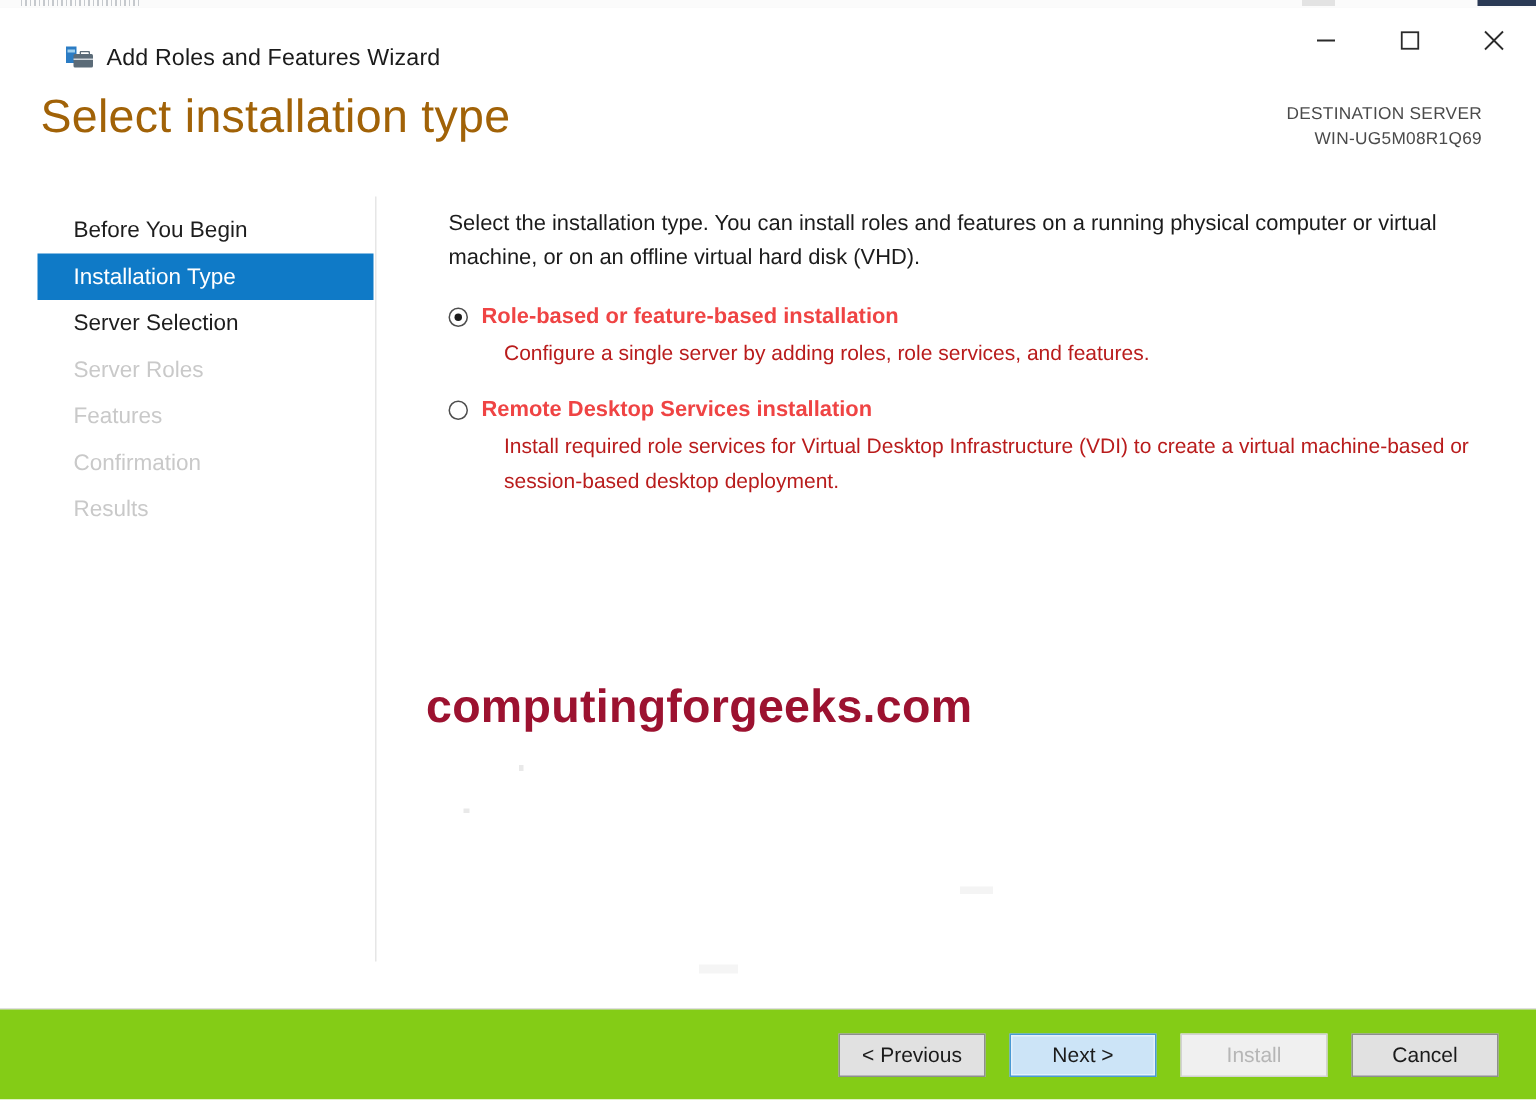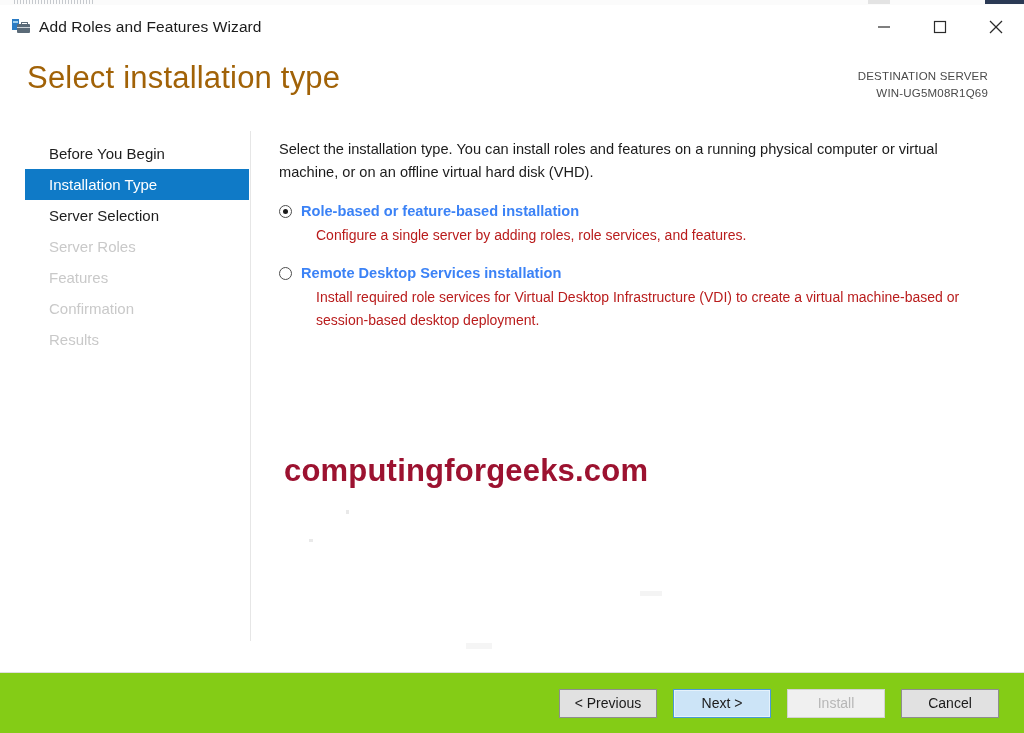--- a/index.html
+++ b/index.html
@@ -46,23 +46,24 @@
     background: #ffffff;
     display: flex;
     flex-direction: column;
   }
 
   
   .titlebar {
     height: 43px;
     flex: 0 0 43px;
     display: flex;
-    align-items: center;
-    background: #ffffff;
-    position: relative;
+    align-items: flex-end;
+    background: #ffffff;
+    position: relative;
+    padding-left: 32px;
   }
   .title-icon {
     width: 18px; height: 18px;
     margin-left: 12px; margin-right: 9px;
     position: relative;
     flex: 0 0 18px;
   }
   .title-icon .pg {
     position: absolute; left: 0; top: 1px;
     width: 7px; height: 11px;
@@ -132,20 +133,21 @@
     letter-spacing: .2px;
     white-space: nowrap;
   }
 
   
   .body-area {
     flex: 1 1 auto;
     position: relative;
     background: #ffffff;
     display: flex;
+    gap: 20px;
   }
 
   .nav {
     width: 251px;
     flex: 0 0 251px;
     padding-top: 7px;
     border-right: 1px solid #e6e6e6;
     box-sizing: border-box;
     height: 510px;
   }
@@ -199,21 +201,21 @@
     content: "";
     position: absolute;
     left: 3px; top: 3px;
     width: 5px; height: 5px;
     border-radius: 50%;
     background: #1b1b1b;
   }
   .option-title {
     font-size: 14.6px;
     font-weight: bold;
-    color: #3b82f6;
+    color: #ef4444;
     line-height: 21px;
   }
   .option-desc {
     font-size: 14px;
     color: #b91c1c;
     line-height: 23px;
     padding-left: 15px;
     margin-top: 2px;
   }
 

